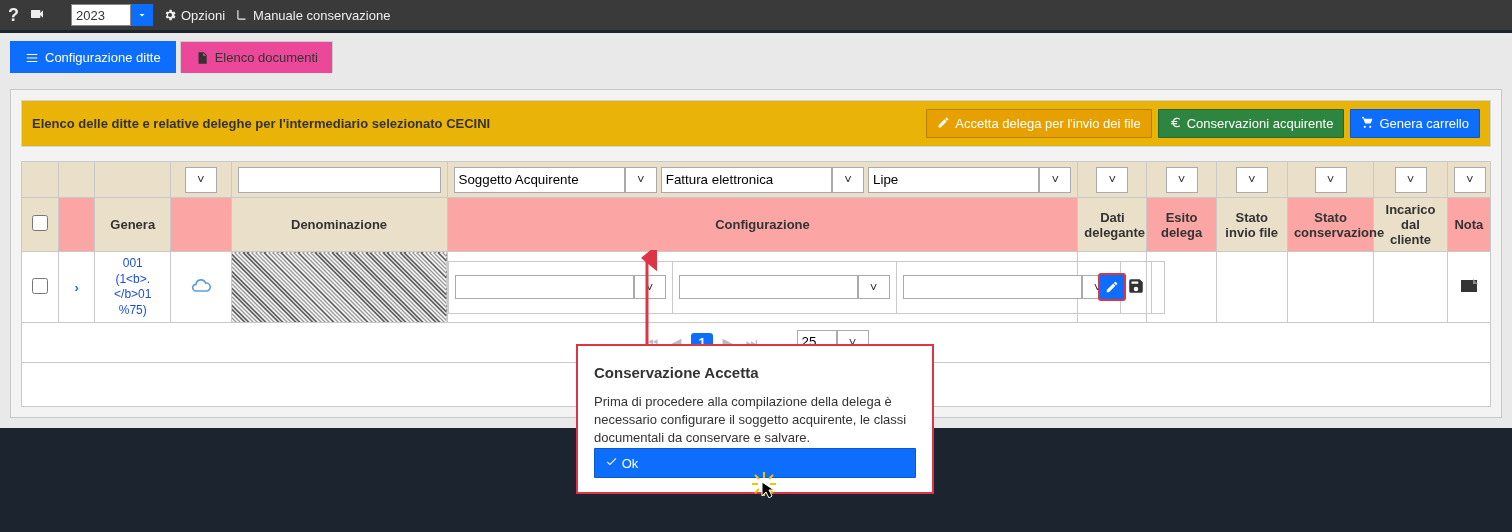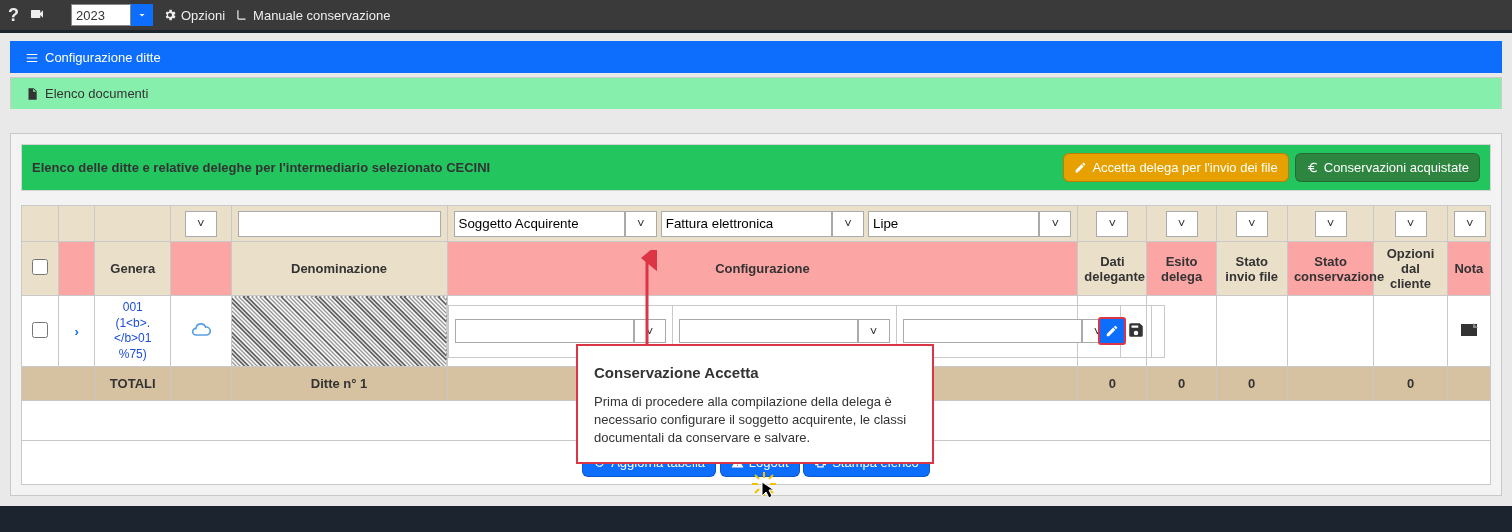--- a/index.html
+++ b/index.html
@@ -11,32 +11,32 @@
   .topbar .year-sel { display: flex; align-items: center; padding-left: 16px; }
   .topbar .year-sel input { width: 60px; height: 22px; border: 1px solid #888; background: #fff; color: #333; padding: 0 4px; font-size: 13px; }
   .topbar .year-sel .dd { width: 22px; height: 22px; background: #0d6efd; color: #fff; display: flex; align-items: center; justify-content: center; cursor: pointer; }
   .topbar .tb-link { display: flex; align-items: center; gap: 4px; color: #eee; cursor: pointer; }
   .topbar .tb-link svg { width: 14px; height: 14px; fill: #eee; }
 
   
   .content-wrap { background: #e9e9e9; margin-top: 3px; padding: 8px 10px 10px; }
 
   
-  .tabs { display: flex; gap: 4px; margin-bottom: 24px; flex-direction: column; }
-  .tab { padding: 8px 14px; background: #86efac; border: 1px solid #ccc; border-bottom: none; font-size: 13px; display: flex; align-items: center; gap: 6px; cursor: pointer; }
+  .tabs { display: flex; gap: 4px; margin-bottom: 16px; }
+  .tab { padding: 8px 14px; background: #ec4899; border: 1px solid #ccc; border-bottom: none; font-size: 13px; display: flex; align-items: center; gap: 6px; cursor: pointer; }
   .tab.active { background: #0d6efd; color: #fff; border-color: #0d6efd; }
   .tab svg { width: 14px; height: 14px; fill: currentColor; }
 
   
   .card { border: 1px solid #c9c9c9; background: #f3f3f3; padding: 10px; }
 
-  .info-row { display: flex; align-items: center; justify-content: space-between; background: #22c55e; border: 1px solid #d4d4d4; padding: 8px 10px; margin-bottom: 14px; }
+  .info-row { display: flex; align-items: center; justify-content: space-between; background: #eab308; border: 1px solid #d4d4d4; padding: 8px 10px; margin-bottom: 14px; }
   .info-text { color: #333; font-weight: 600; font-size: 13px; }
   .btn-row { display: flex; gap: 6px; }
-  .btn { display: inline-flex; align-items: center; gap: 5px; padding: 6px 10px; border: 1px solid rgba(0,0,0,.2); border-radius: 6px; color: #fff; font-size: 13px; cursor: pointer; white-space: nowrap; }
+  .btn { display: inline-flex; align-items: flex-start; gap: 5px; padding: 6px 10px; border: 1px solid rgba(0,0,0,.2); border-radius: 1px; color: #fff; font-size: 13px; cursor: pointer; white-space: nowrap; }
   .btn svg { width: 13px; height: 13px; fill: currentColor; }
   .btn-warn { background: #e6a100; }
   .btn-success { background: #2e8540; }
   .btn-primary { background: #0d6efd; }
 
   
   table.main { border-collapse: collapse; width: 100%; background: #fff; table-layout: fixed; }
   table.main th, table.main td { border: 1px solid #c9c9c9; padding: 4px 6px; text-align: center; font-size: 13px; vertical-align: middle; }
   table.main th { background: #fca5a5; font-weight: 600; color: #333; }
   .th-odd { background: #eae0c9 !important; }
@@ -146,21 +146,27 @@
         <span class="btn btn-warn">
           <svg viewBox="0 0 24 24">
               <path d="M3 17.25V21h3.75L17.8 9.94l-3.75-3.75zM20.7 7a1 1 0 0 0 0-1.4l-2.3-2.3a1 1 0 0 0-1.4 0l-1.8 1.8 3.75 3.75z"></path>
             </svg>
           <span>Accetta delega per l'invio dei file</span>
         </span>
         <span class="btn btn-success">
           <svg viewBox="0 0 24 24">
               <path d="M15 18.5A6.5 6.5 0 0 1 9.2 15H15v-2H8.6a6.7 6.7 0 0 1 0-2H15V9H9.2a6.5 6.5 0 0 1 10-2.3L20.5 5A8.5 8.5 0 0 0 7 9H4v2h2.5a8.7 8.7 0 0 0 0 2H4v2h3a8.5 8.5 0 0 0 13.5 4l-1.3-1.7A6.5 6.5 0 0 1 15 18.5z"></path>
             </svg>
-          <span>Conservazioni acquistate</span>
+          <span>Conservazioni acquirente</span>
+        </span>
+        <span class="btn btn-primary">
+          <svg viewBox="0 0 24 24">
+              <path d="M7 18a2 2 0 1 0 2 2 2 2 0 0 0-2-2zm10 0a2 2 0 1 0 2 2 2 2 0 0 0-2-2zM7.2 14h9.4a2 2 0 0 0 1.9-1.4L21 5H6.2L5.3 2H2v2h2l3.6 9.6z"></path>
+            </svg>
+          <span>Genera carrello</span>
         </span>
       </span>
     </div>
 
     <table class="main">
       <colgroup>
         <col style="width:34px">
           <col style="width:34px">
           <col style="width:70px">
           <col style="width:56px">
@@ -211,21 +217,21 @@
         <th class="th-odd"><input type="checkbox" class="chk" style=""></th>
         <th></th>
         <th class="th-odd">Genera</th>
         <th></th>
         <th class="th-odd">Denominazione</th>
         <th>Configurazione</th>
         <th class="th-odd">Dati delegante</th>
         <th>Esito delega</th>
         <th class="th-odd">Stato invio file</th>
         <th>Stato conservazione</th>
-        <th class="th-odd">Opzioni dal cliente</th>
+        <th class="th-odd">Incarico dal cliente</th>
         <th>Nota</th>
       </tr>
 
       <tr class="data-row">
         <td><input type="checkbox" class="chk" style=""></td>
         <td style="color:#0d6efd;font-weight:bold;">›</td>
         <td>
           <div class="code-val">001</div>
           <div class="code-val">(1&lt;b&gt;.&lt;/b&gt;01 %75)</div>
         </td>
@@ -281,33 +287,20 @@
                 </svg>
           </span>
         </td>
         <td></td>
         <td></td>
         <td></td>
         <td></td>
         <td><span class="note-icon"></span></td>
       </tr>
 
-      <tr class="totals-row">
-        <td colspan="2"></td>
-        <td>TOTALI</td>
-        <td></td>
-        <td>Ditte n° 1</td>
-        <td><span class="apri">Apri riepilogo</span></td>
-        <td>0</td>
-        <td>0</td>
-        <td>0</td>
-        <td></td>
-        <td>0</td>
-        <td></td>
-      </tr>
 
       <tr class="pager-row">
         <td colspan="12">
           <div class="pager">
             <span class="pbtn">⏮</span>
             <span class="pbtn">◀</span>
             <span class="pnum">1</span>
             <span class="pbtn">▶</span>
             <span class="pbtn">⏭</span>
             <span class="psize">
@@ -351,20 +344,26 @@
       <marker id="ah" markerWidth="10" markerHeight="10" refX="5" refY="2" orient="auto">
         <path d="M0,6 L5,0 L10,6 z" fill="#dc3545"></path>
       </marker>
     </defs>
   <line x1="10" y1="95" x2="10" y2="8" stroke="#dc3545" stroke-width="3" marker-end="url(#ah)"></line>
 </svg>
 
 <div class="modal">
   <h3>Conservazione Accetta</h3>
   <p>Prima di procedere alla compilazione della delega è necessario configurare il soggetto acquirente, le classi documentali da conservare e salvare.</p>
+  <span class="btn btn-primary ok">
+    <svg viewBox="0 0 24 24">
+        <path d="M9 16.2 4.8 12l-1.4 1.4L9 19 21 7l-1.4-1.4z"></path>
+      </svg>
+    <span>Ok</span>
+  </span>
 </div>
 
 <svg class="cursor-img" width="28" height="28">
   <g stroke="#f2c400" stroke-width="2">
       <line x1="14" y1="2" x2="14" y2="8"></line>
       <line x1="14" y1="20" x2="14" y2="26"></line>
       <line x1="2" y1="14" x2="8" y2="14"></line>
       <line x1="20" y1="14" x2="26" y2="14"></line>
       <line x1="5" y1="5" x2="9" y2="9"></line>
       <line x1="19" y1="19" x2="23" y2="23"></line>

